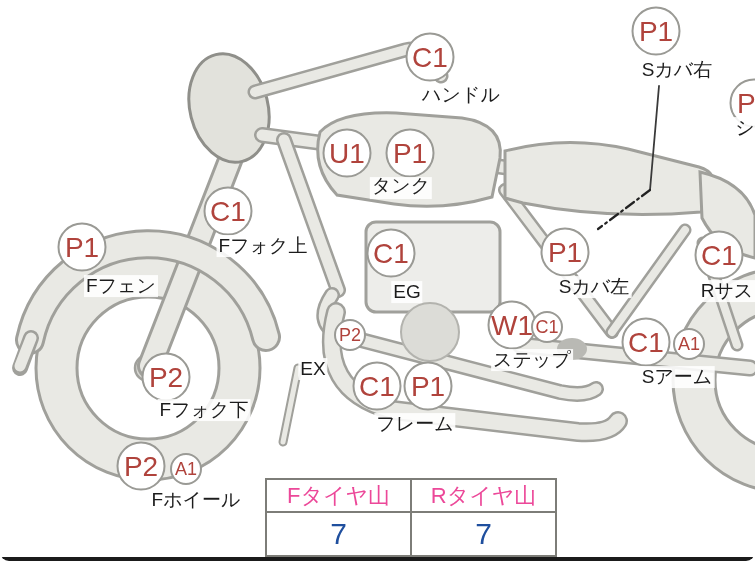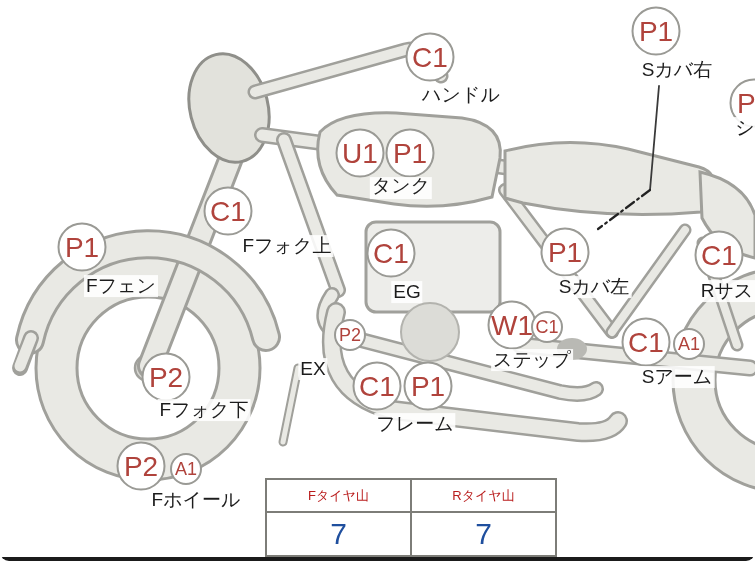--- a/index.html
+++ b/index.html
@@ -29,21 +29,21 @@
     z-index:2;
   }
 
   table.tire-table {
     position:absolute; left:265px; top:478px;
     border-collapse:collapse; background:#fff; z-index:3;
   }
   .tire-table th, .tire-table td {
     border:2px solid #7d7d78; width:145px; text-align:center;
   }
-  .tire-table th { font-size:13px; font-weight:normal; color:#b91c1c; height:33px; }
+  .tire-table th { font-size:22px; font-weight:normal; color:#ec4899; height:33px; }
   .tire-table td { font-size:30px; color:#1f4f9e; height:44px; }
 
   .bottom-line { position:absolute; left:0; top:557px; width:755px; height:4px; background:#1b1b1b; z-index:4; }
 </style>
 </head>
 <body>
 
 <div class="stage">
 
   <svg class="bike" width="755" height="561" viewBox="0 0 755 561">
@@ -127,21 +127,21 @@
       <g>
         <path d="M 659 86 L 650 190" stroke="#3a3a3a" stroke-width="1.8"></path>
         <path d="M 650 190 L 598 229" stroke="#222" stroke-width="2.2" stroke-dasharray="10 4 2 4"></path>
       </g>
     </g>
   </svg>
 
   <div class="badge lg" style="left:430px;top:57px;">C1</div>
   <div class="badge lg" style="left:656px;top:31px;">P1</div>
   <div class="badge lg" style="left:754px;top:103px;">P1</div>
-  <div class="badge lg" style="left:347px;top:153px;margin-left:13px;">U1</div>
+  <div class="badge lg" style="left:347px;top:153px;">U1</div>
   <div class="badge lg" style="left:410px;top:153px;">P1</div>
   <div class="badge lg" style="left:228px;top:211px;">C1</div>
   <div class="badge lg" style="left:82px;top:247px;">P1</div>
   <div class="badge lg" style="left:391px;top:253px;">C1</div>
   <div class="badge lg" style="left:565px;top:252px;">P1</div>
   <div class="badge lg" style="left:719px;top:255px;">C1</div>
   <div class="badge sm" style="left:350px;top:335px;">P2</div>
   <div class="badge lg" style="left:512px;top:325px;">W1</div>
   <div class="badge sm" style="left:547px;top:327px;">C1</div>
   <div class="badge lg" style="left:646px;top:342px;">C1</div>
@@ -149,21 +149,21 @@
   <div class="badge lg" style="left:166px;top:377px;">P2</div>
   <div class="badge lg" style="left:377px;top:386px;">C1</div>
   <div class="badge lg" style="left:428px;top:386px;">P1</div>
   <div class="badge lg" style="left:141px;top:466px;">P2</div>
   <div class="badge sm" style="left:186px;top:469px;">A1</div>
 
   <div class="plabel" style="left:461px;top:95px;">ハンドル</div>
   <div class="plabel" style="left:677px;top:70px;">Sカバ右</div>
   <div class="plabel" style="left:745px;top:128px;">シ</div>
   <div class="plabel" style="left:401px;top:188px;font-family:Liberation Mono, monospace;">タンク</div>
-  <div class="plabel" style="left:263px;top:246px;margin-left:24px;">Fフォク上</div>
+  <div class="plabel" style="left:263px;top:246px;">Fフォク上</div>
   <div class="plabel" style="left:121px;top:286px;">Fフェン</div>
   <div class="plabel" style="left:407px;top:292px;">EG</div>
   <div class="plabel" style="left:594px;top:287px;">Sカバ左</div>
   <div class="plabel" style="left:727px;top:291px;">Rサス</div>
   <div class="plabel" style="left:313px;top:369px;">EX</div>
   <div class="plabel" style="left:532px;top:360px;">ステップ</div>
   <div class="plabel" style="left:677px;top:377px;text-align:center;">Sアーム</div>
   <div class="plabel" style="left:204px;top:410px;">Fフォク下</div>
   <div class="plabel" style="left:415px;top:424px;">フレーム</div>
   <div class="plabel" style="left:196px;top:500px;">Fホイール</div>

